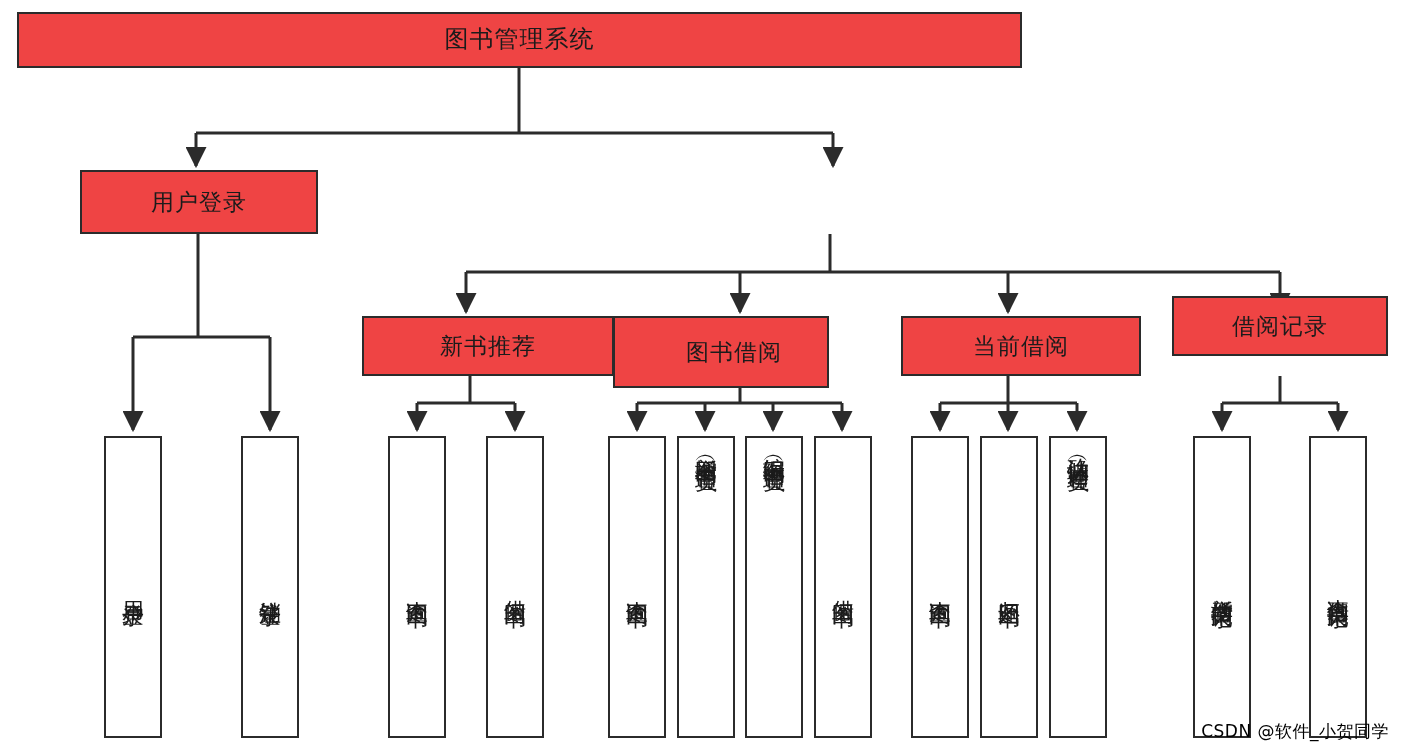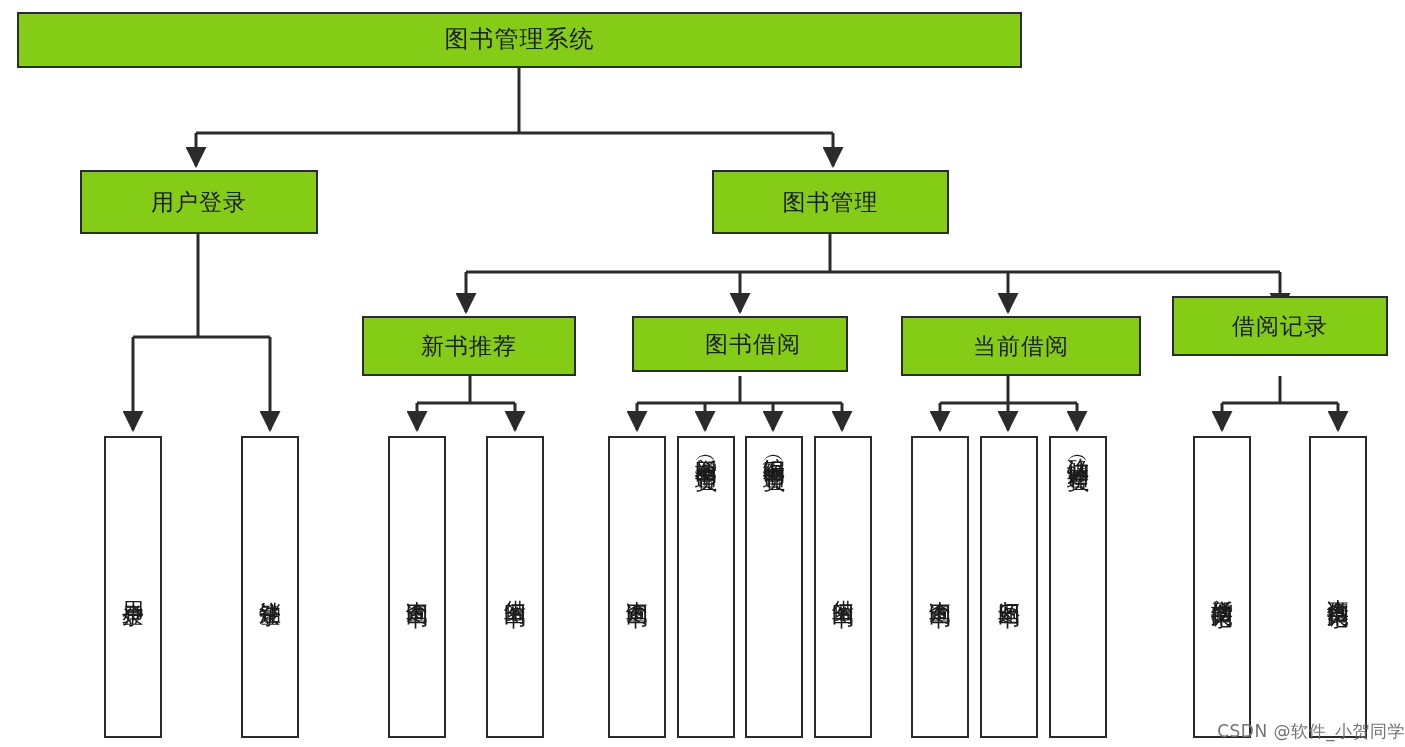--- a/index.html
+++ b/index.html
@@ -18,21 +18,21 @@
   svg#wires{
     position:absolute;
     left:0; top:0;
     width:1405px;
     height:747px;
     pointer-events:none;
   }
   .node{
     position:absolute;
     box-sizing:border-box;
-    background:#84cc16;
+    background:#ef4444;
     border:2px solid #2b2b2b;
     display:flex;
     align-items:center;
     justify-content:center;
     z-index:2;
   }
   .node .lbl{
     font-size:23px;
     line-height:1.15;
     letter-spacing:1px;
@@ -55,24 +55,24 @@
     writing-mode:vertical-rl;
     text-orientation:upright;
     font-size:22px;
     line-height:1.28;
     letter-spacing:2px;
     color:#1b1b1b;
     padding:2px 0;
   }
   .watermark{
     position:absolute;
-    right:0;
+    right:16px;
     bottom:4px;
     font-size:17px;
-    color:#737373;
+    color:#000000;
     letter-spacing:0.5px;
     z-index:5;
     white-space:nowrap;
   }
 </style>
 </head>
 <body>
 
 <div id="canvas">
 
@@ -127,29 +127,26 @@
   </svg>
 
   <div class="node root" style="left:17px; top:12px; width:1005px; height:56px;">
     <span class="lbl">图书管理系统</span>
   </div>
 
   <div class="node" style="left:80px; top:170px; width:238px; height:64px;">
     <span class="lbl">用户登录</span>
   </div>
 
-  <div class="node" style="left:712px; top:170px; width:237px; height:64px;">
-    <span class="lbl">图书管理</span>
-  </div>
-
-  <div class="node" style="left:362px; top:316px; width:214px; height:60px;">
+
+  <div class="node" style="left:362px; top:316px; width:252px; height:60px;">
     <span class="lbl">新书推荐</span>
   </div>
 
-  <div class="node" style="left:632px; top:316px; width:216px; height:56px;padding-left:26px;">
+  <div class="node" style="left:613px; top:316px; width:216px; height:72px;padding-left:26px;">
     <span class="lbl">图书借阅</span>
   </div>
 
   <div class="node" style="left:901px; top:316px; width:240px; height:60px;">
     <span class="lbl">当前借阅</span>
   </div>
 
   <div class="node" style="left:1172px; top:296px; width:216px; height:60px;">
     <span class="lbl">借阅记录</span>
   </div>

